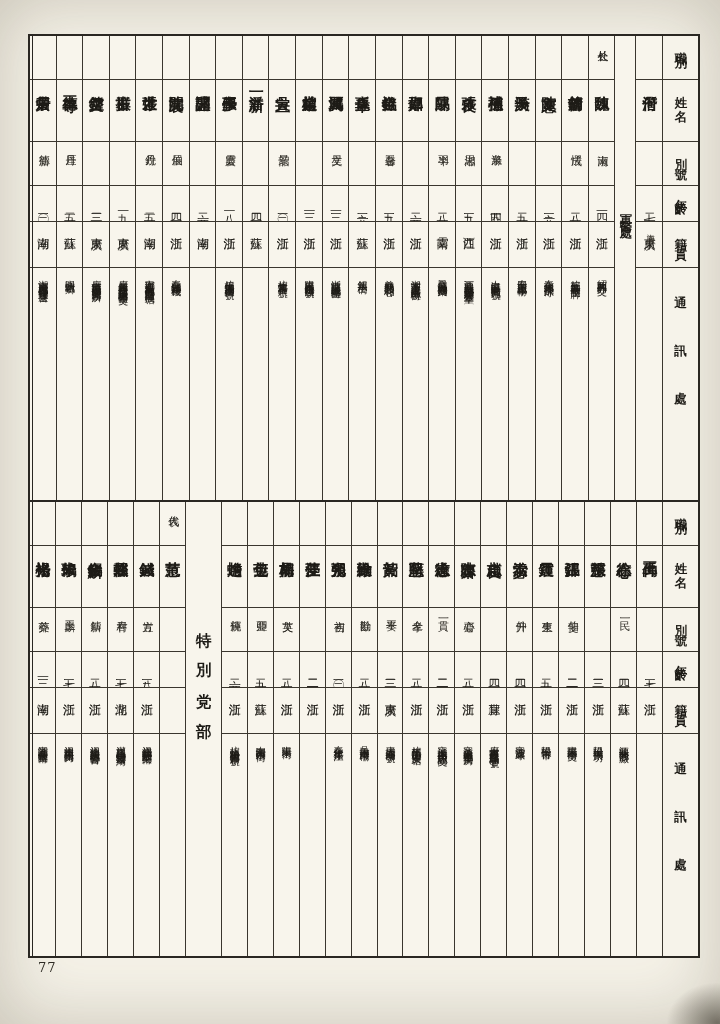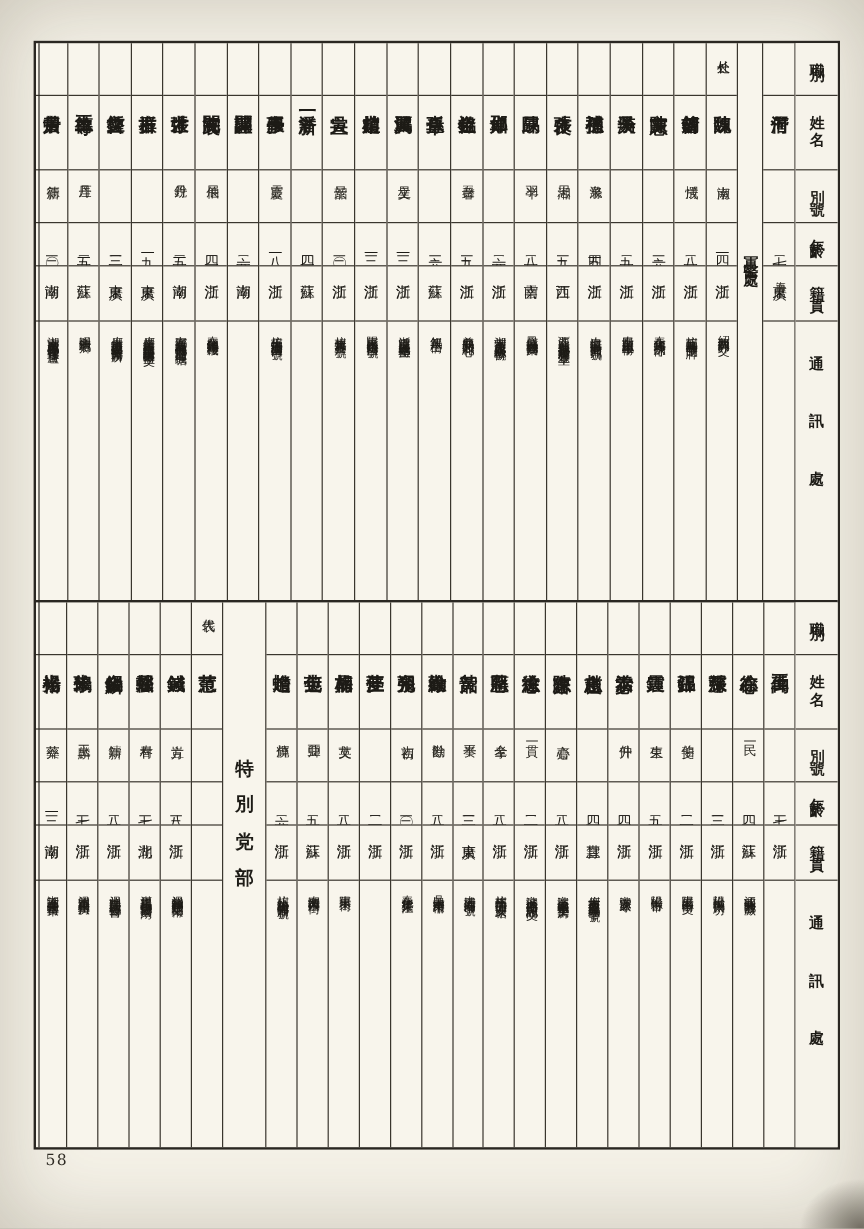--- a/index.html
+++ b/index.html
@@ -544,15 +544,15 @@
           <div class="cell name">楊光裕</div>
           <div class="cell alias">藥芥</div>
           <div class="cell age">三一</div>
           <div class="cell origin">
             <span>湖南</span>
           </div>
           <div class="cell address">湘陰三井頭朱寶華轉</div>
         </div>
       </section>
   </div>
-  <div class="page-number">58</div>
+  <div class="page-number">77</div>
   <div class="corner-smudge"></div>
 </div>
 
 </body></html>

